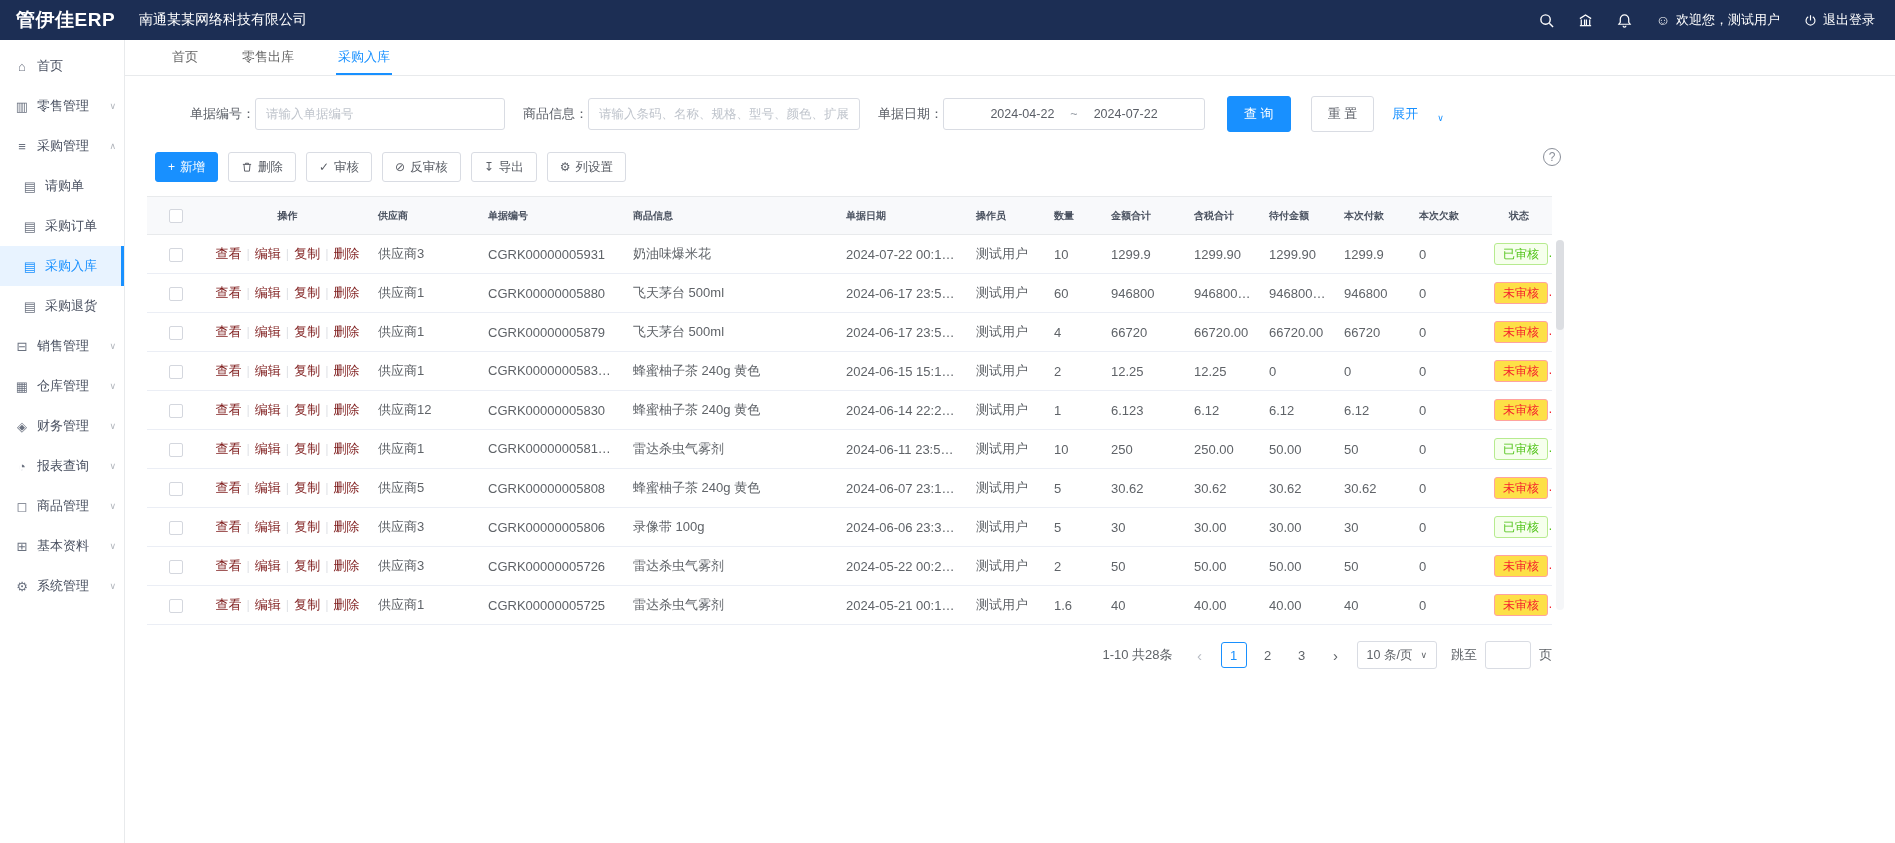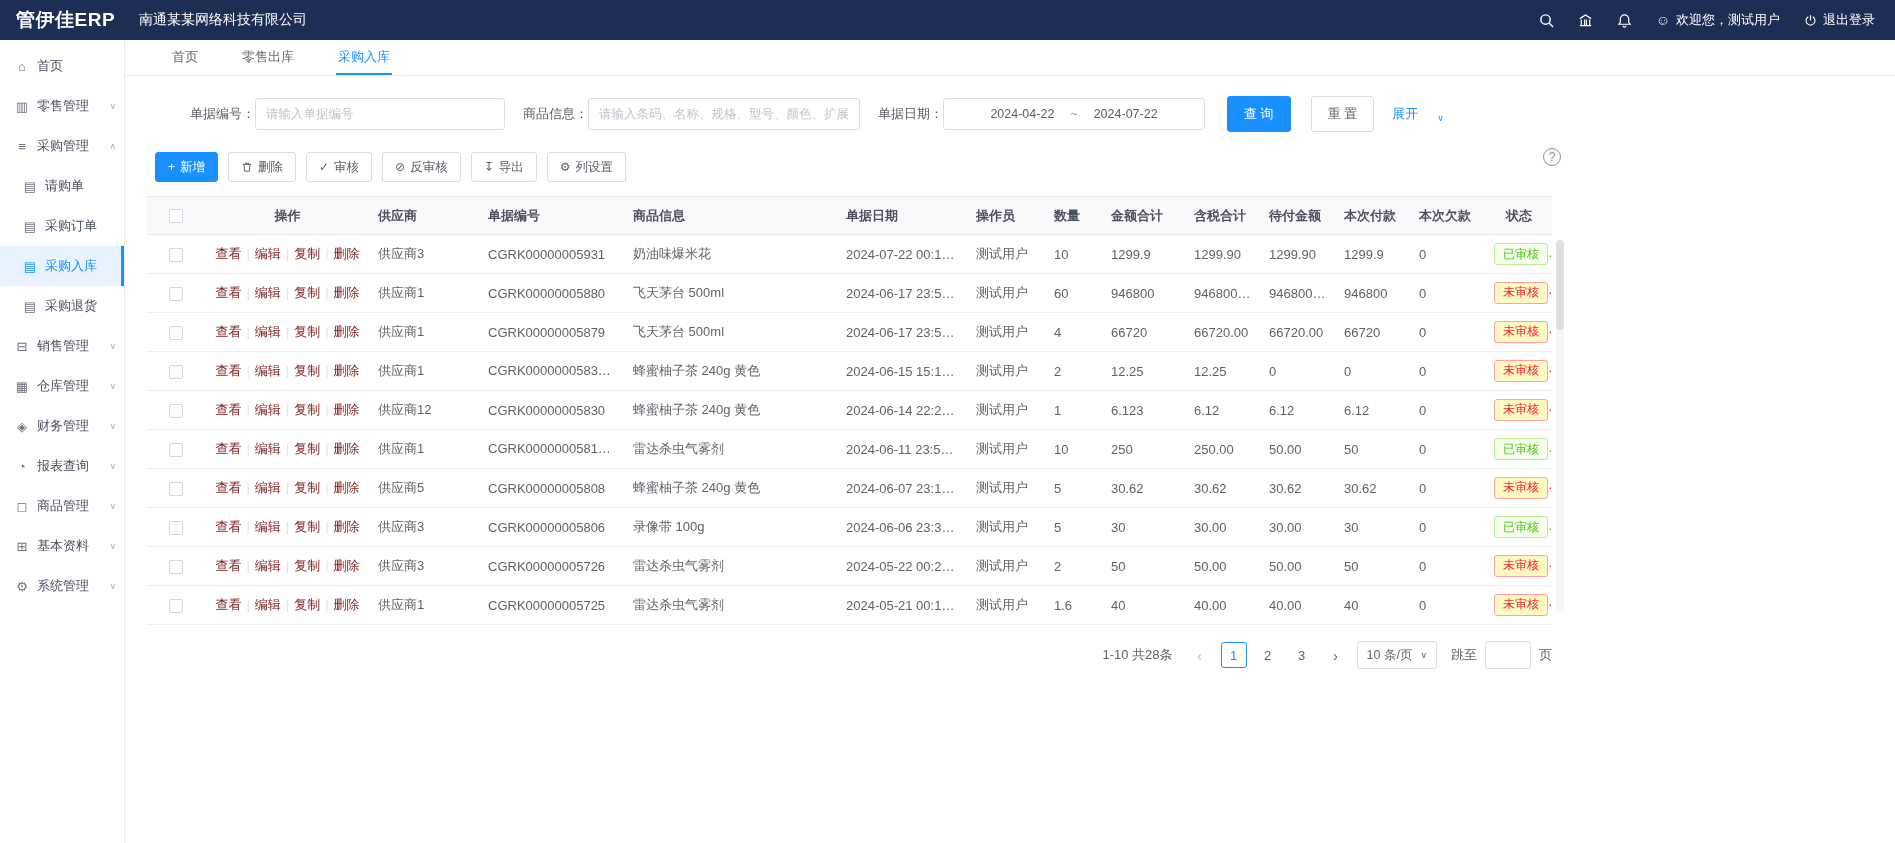--- a/index.html
+++ b/index.html
@@ -53,29 +53,29 @@
 
   
   .toolbar { margin-top:20px; margin-left:8px; display:flex; gap:10px; }
   .btn.sm { height:30px; padding:0 12px; font-size:12.5px; }
   .ticon { font-size:12px; line-height:1; display:inline-flex; align-items:center; }
   .help { position:absolute; left:1418px; top:72px; width:18px; height:18px; border-radius:50%; border:1.5px solid #8a8f99; color:#8a8f99; font-size:12px; display:flex; align-items:center; justify-content:center; cursor:pointer; }
 
   
   .table-wrap { margin-top:14px; width:1405px; position:relative; }
   table { width:1405px; border-collapse:collapse; table-layout:fixed; font-size:13px; color:#5f6368; }
-  thead th { height:38px; background:#f8f9fb; font-weight:bold; color:#4a5260; text-align:left; padding:0 8px; border-top:1px solid #e8eaec; border-bottom:1px solid #e8eaec; font-size:13px; white-space:nowrap; }
+  thead th { height:38px; background:#f8f9fb; font-weight:bold; color:#4a5260; text-align:left; padding:0 8px; border-top:1px solid #e8eaec; border-bottom:1px solid #e8eaec; font-size:10px; white-space:nowrap; }
   th.center, td.center { text-align:center; }
   tbody td { height:39px; border-bottom:1px solid #ebeef5; padding:0 8px; overflow:hidden; white-space:nowrap; text-overflow:ellipsis; }
   .cb { width:14px; height:14px; border:1px solid #d4d7de; border-radius:2px; display:inline-block; background:#fff; vertical-align:middle; cursor:pointer; }
   .action-link { color:#7f1d1d; cursor:pointer; text-decoration:none; }
   .sep { color:#e2e4e8; margin:0 5px; }
   .badge { display:inline-block; padding:2px 8px; font-size:12px; border-radius:3px; border:1px solid; line-height:16px; }
   .badge.ok { color:#52c41a; background:#f6ffed; border-color:#b7eb8f; }
-  .badge.no { color:#f5222d; background:#fef9c3; border-color:#ffa39e;font-family:Liberation Mono, monospace; }
+  .badge.no { color:#f5222d; background:#fde047; border-color:#ffa39e; }
   .v-scroll { position:absolute; right:-12px; top:44px; width:8px; height:370px; background:#f5f6f8; border-radius:4px; }
   .v-thumb { width:8px; height:90px; background:#dcdee2; border-radius:4px; cursor:pointer; }
 
   
   .pagination { width:1405px; margin-top:16px; display:flex; align-items:center; justify-content:flex-end; gap:8px; font-size:13px; color:#5f6368; padding-bottom:26px; }
   .pg-total { margin-right:6px; }
   .pg-btn { min-width:26px; height:26px; display:inline-flex; align-items:center; justify-content:center; border-radius:3px; cursor:pointer; }
   .pg-btn.current { border:1px solid #1890ff; color:#1890ff; }
   .pg-btn.arrow { color:#b8bcc4; font-size:15px; }
   .pg-btn.arrow.next { color:#5f6368; }

